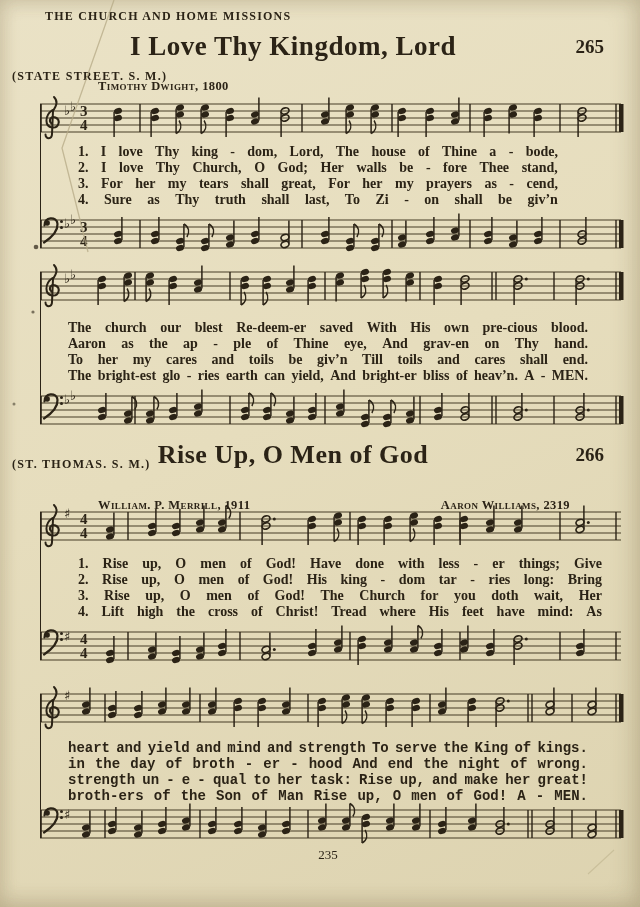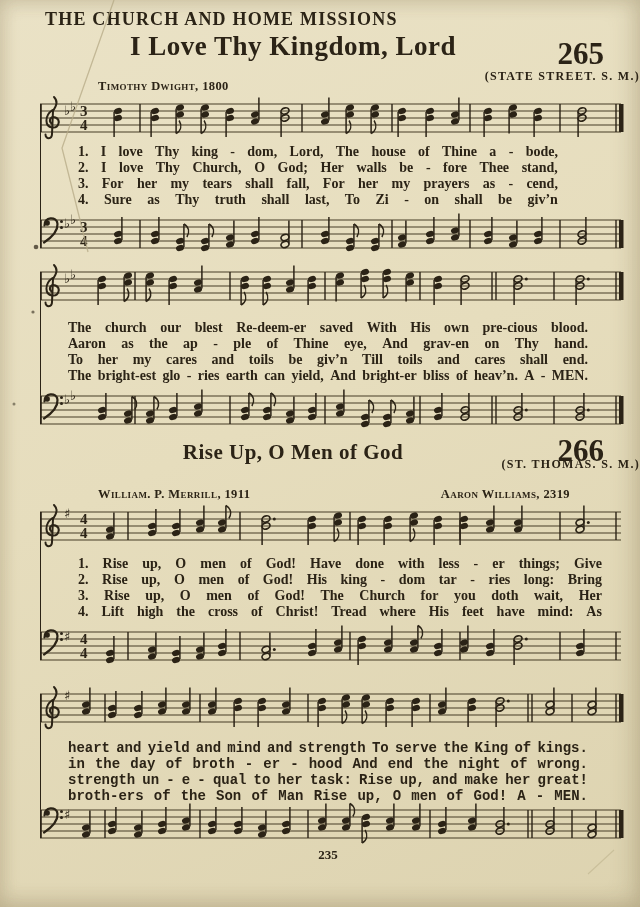--- a/index.html
+++ b/index.html
@@ -2,38 +2,38 @@
 <html><head>
 <meta charset="utf-8">
 <style>
   html,body{margin:0;padding:0;background:#888;}
   .page{
     position:relative;width:640px;height:907px;overflow:hidden;
     background:linear-gradient(155deg,#eae2c6 0%,#e6ddbd 45%,#ddd3b0 100%);
     box-shadow:inset -10px 0 22px rgba(95,75,40,.14), inset 0 -8px 18px rgba(95,75,40,.12), inset 6px 4px 16px rgba(120,100,60,.10);
     font-family:"Liberation Serif", serif;color:#2b2316;
   }
-  .running-header{position:absolute;top:9px;left:45px;font-size:18px;font-weight:700;letter-spacing:1.2px;}
+  .running-header{position:absolute;top:9px;left:45px;font-size:12px;font-weight:700;letter-spacing:1.2px;}
   .htitle{position:absolute;left:0;right:70px;text-align:center;font-weight:700;letter-spacing:.5px;padding-left:16px;}
   .htitle.h1{top:31px;font-size:27px;}
-  .htitle.h2{top:440px;font-size:21px;}
-  .hnum{position:absolute;right:36px;font-size:31px;font-weight:700;}
+  .htitle.h2{top:440px;font-size:26px;}
+  .hnum{position:absolute;right:36px;font-size:19px;font-weight:700;}
   .hnum.n1{top:36px;}
-  .hnum.n2{top:433px;}
-  .tuneline{position:absolute;left:0;right:0;text-align:right;font-size:12px;font-weight:600;letter-spacing:1.3px;}
+  .hnum.n2{top:444px;}
+  .tuneline{position:absolute;left:0;right:0;text-align:left;font-size:12px;font-weight:600;letter-spacing:1.3px;padding-left:12px;}
   .tuneline.t1{top:69px;}
   .tuneline.t2{top:457px;}
   .authors{position:absolute;display:flex;justify-content:space-between;font-size:12.5px;font-weight:700;font-variant:small-caps;letter-spacing:.4px;margin-left:32px;}
   .authors.a1{top:79px;left:66px;right:38px;}
-  .authors.a2{top:487px;left:66px;right:70px;}
+  .authors.a2{top:498px;left:66px;right:70px;}
   .staff{position:absolute;left:40px;width:584px;height:56px;}
   .sysline{position:absolute;left:39.6px;width:1.8px;background:#2b2316;}
   .lyrics{position:absolute;}
   .lyrics .ln{display:flex;justify-content:space-between;white-space:nowrap;font-size:14px;line-height:16px;font-weight:700;}
-  .pagenum{position:absolute;top:847px;left:16px;right:0;text-align:center;font-size:13px;font-weight:700;}
+  .pagenum{position:absolute;top:847px;left:16px;right:0;text-align:center;font-size:13px;font-weight:400;}
   .texture{position:absolute;top:0;left:0;pointer-events:none;}
 </style>
 </head>
 <body>
 
 <div class="page">
 
   <div class="running-header">THE CHURCH AND HOME MISSIONS</div>
 
   <div class="htitle h1">I Love Thy Kingdom, Lord</div>
@@ -156,21 +156,21 @@
         <span>Thee</span>
         <span>stand,</span>
       </div>
       <div class="ln">
         <span>3.</span>
         <span>For</span>
         <span>her</span>
         <span>my</span>
         <span>tears</span>
         <span>shall</span>
-        <span>fall,</span>
+        <span>great,</span>
         <span>For</span>
         <span>her</span>
         <span>my</span>
         <span>prayers</span>
         <span>as</span>
         <span>-</span>
         <span>cend,</span>
       </div>
       <div class="ln">
         <span>4.</span>

